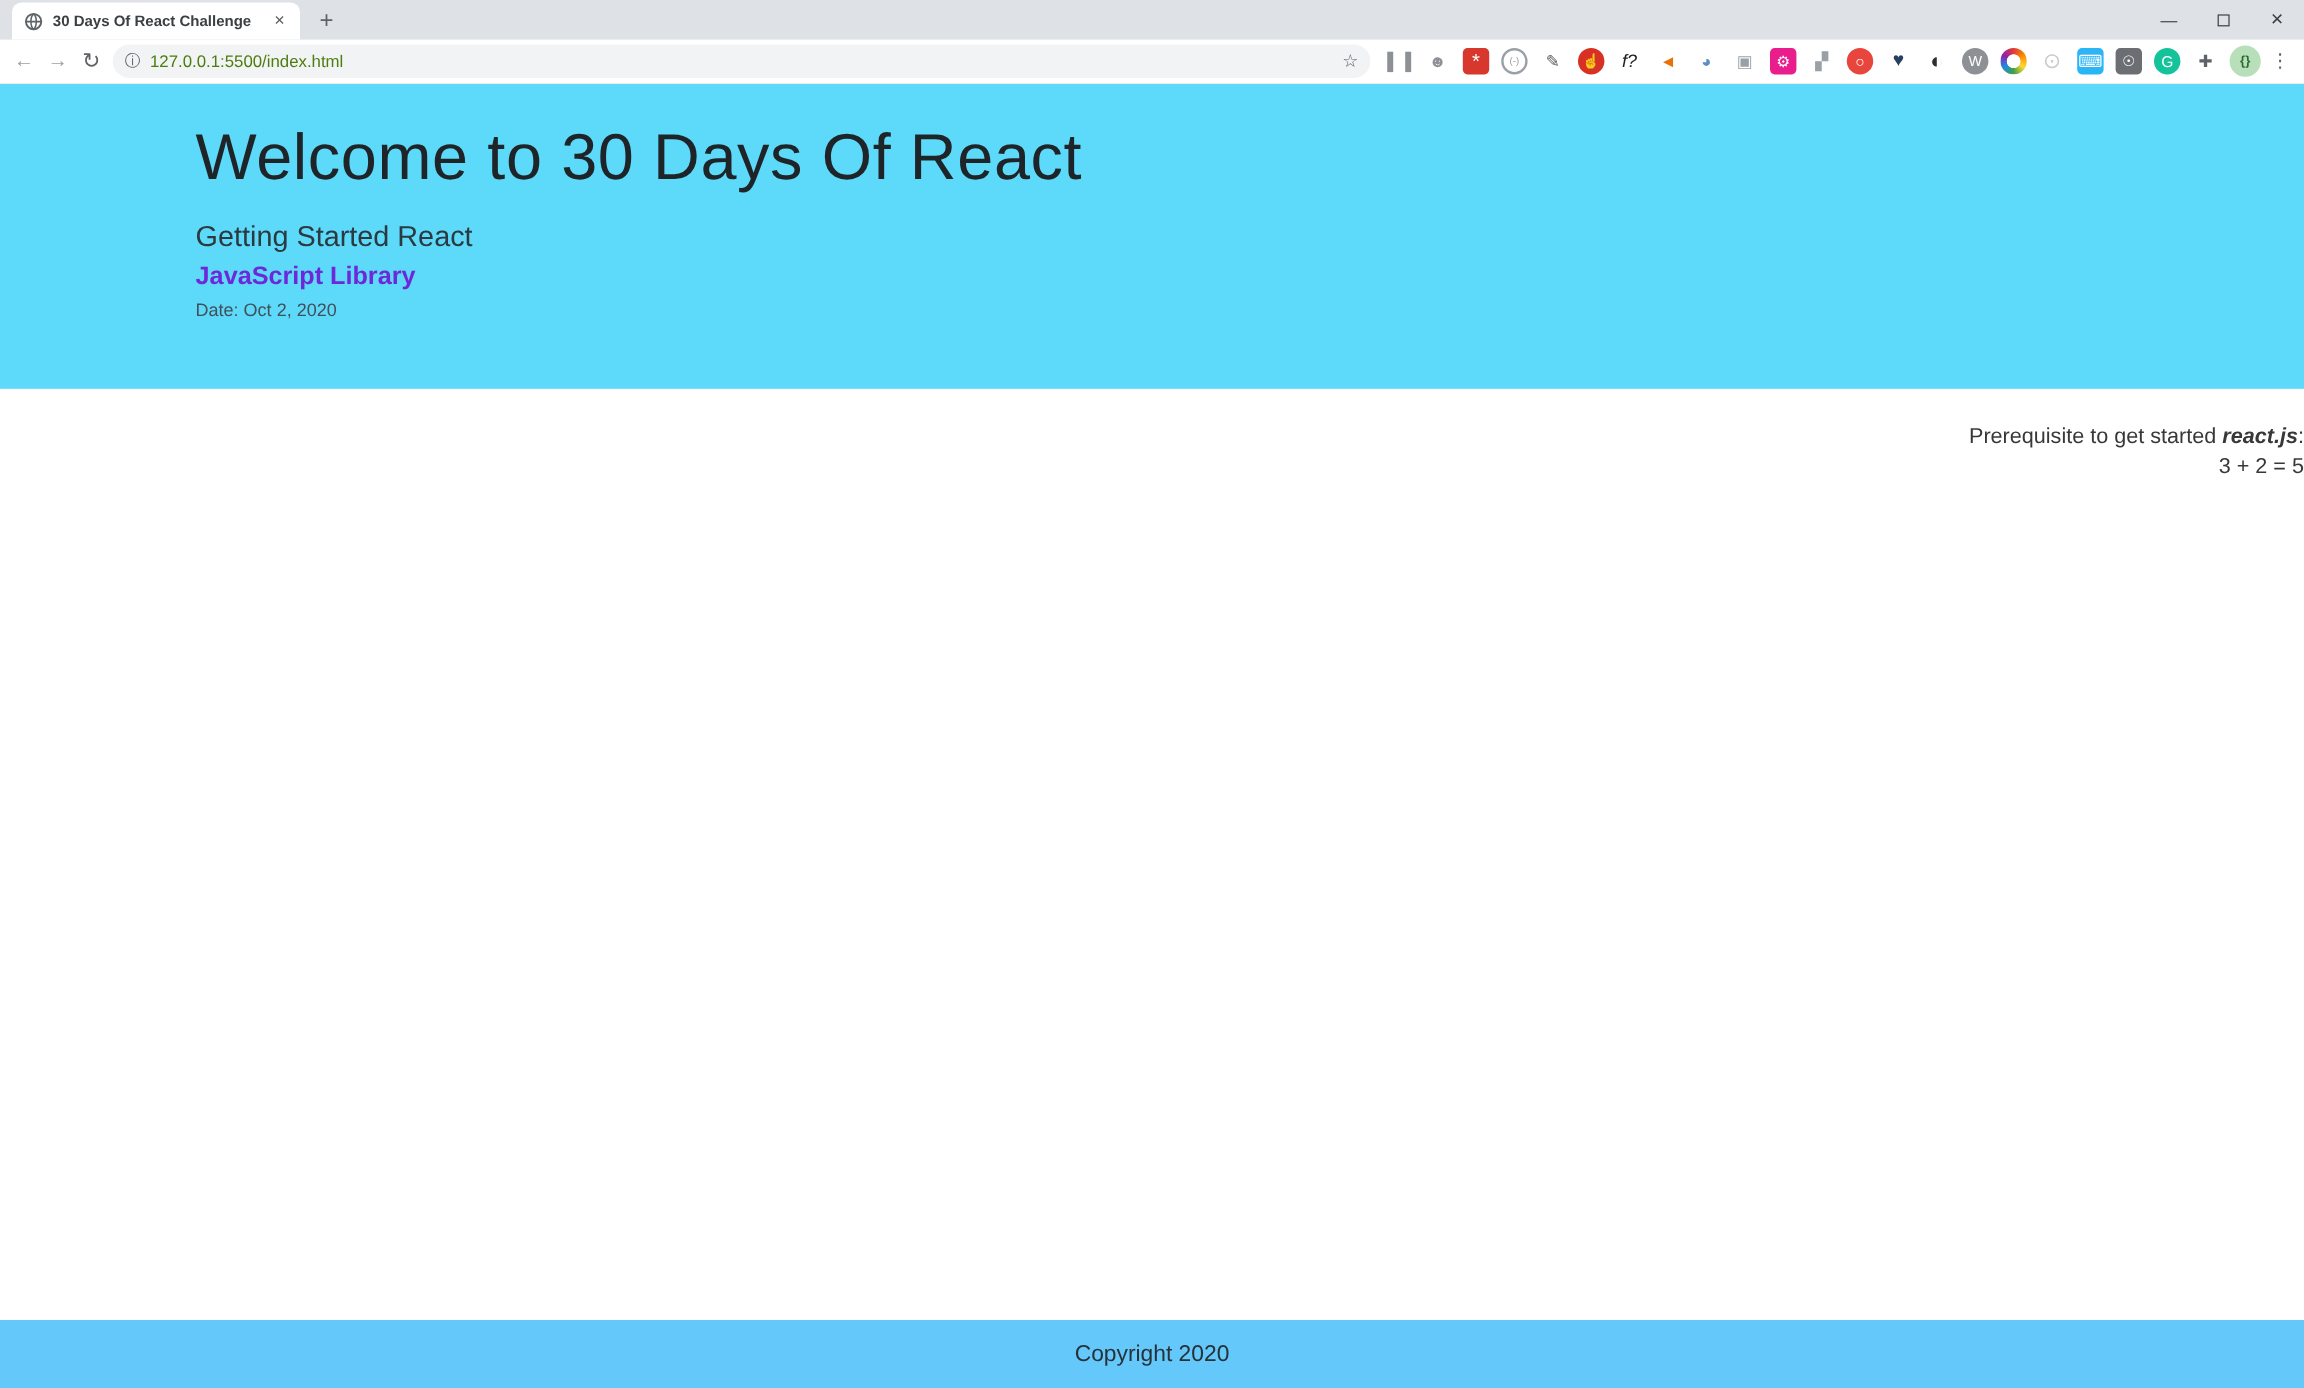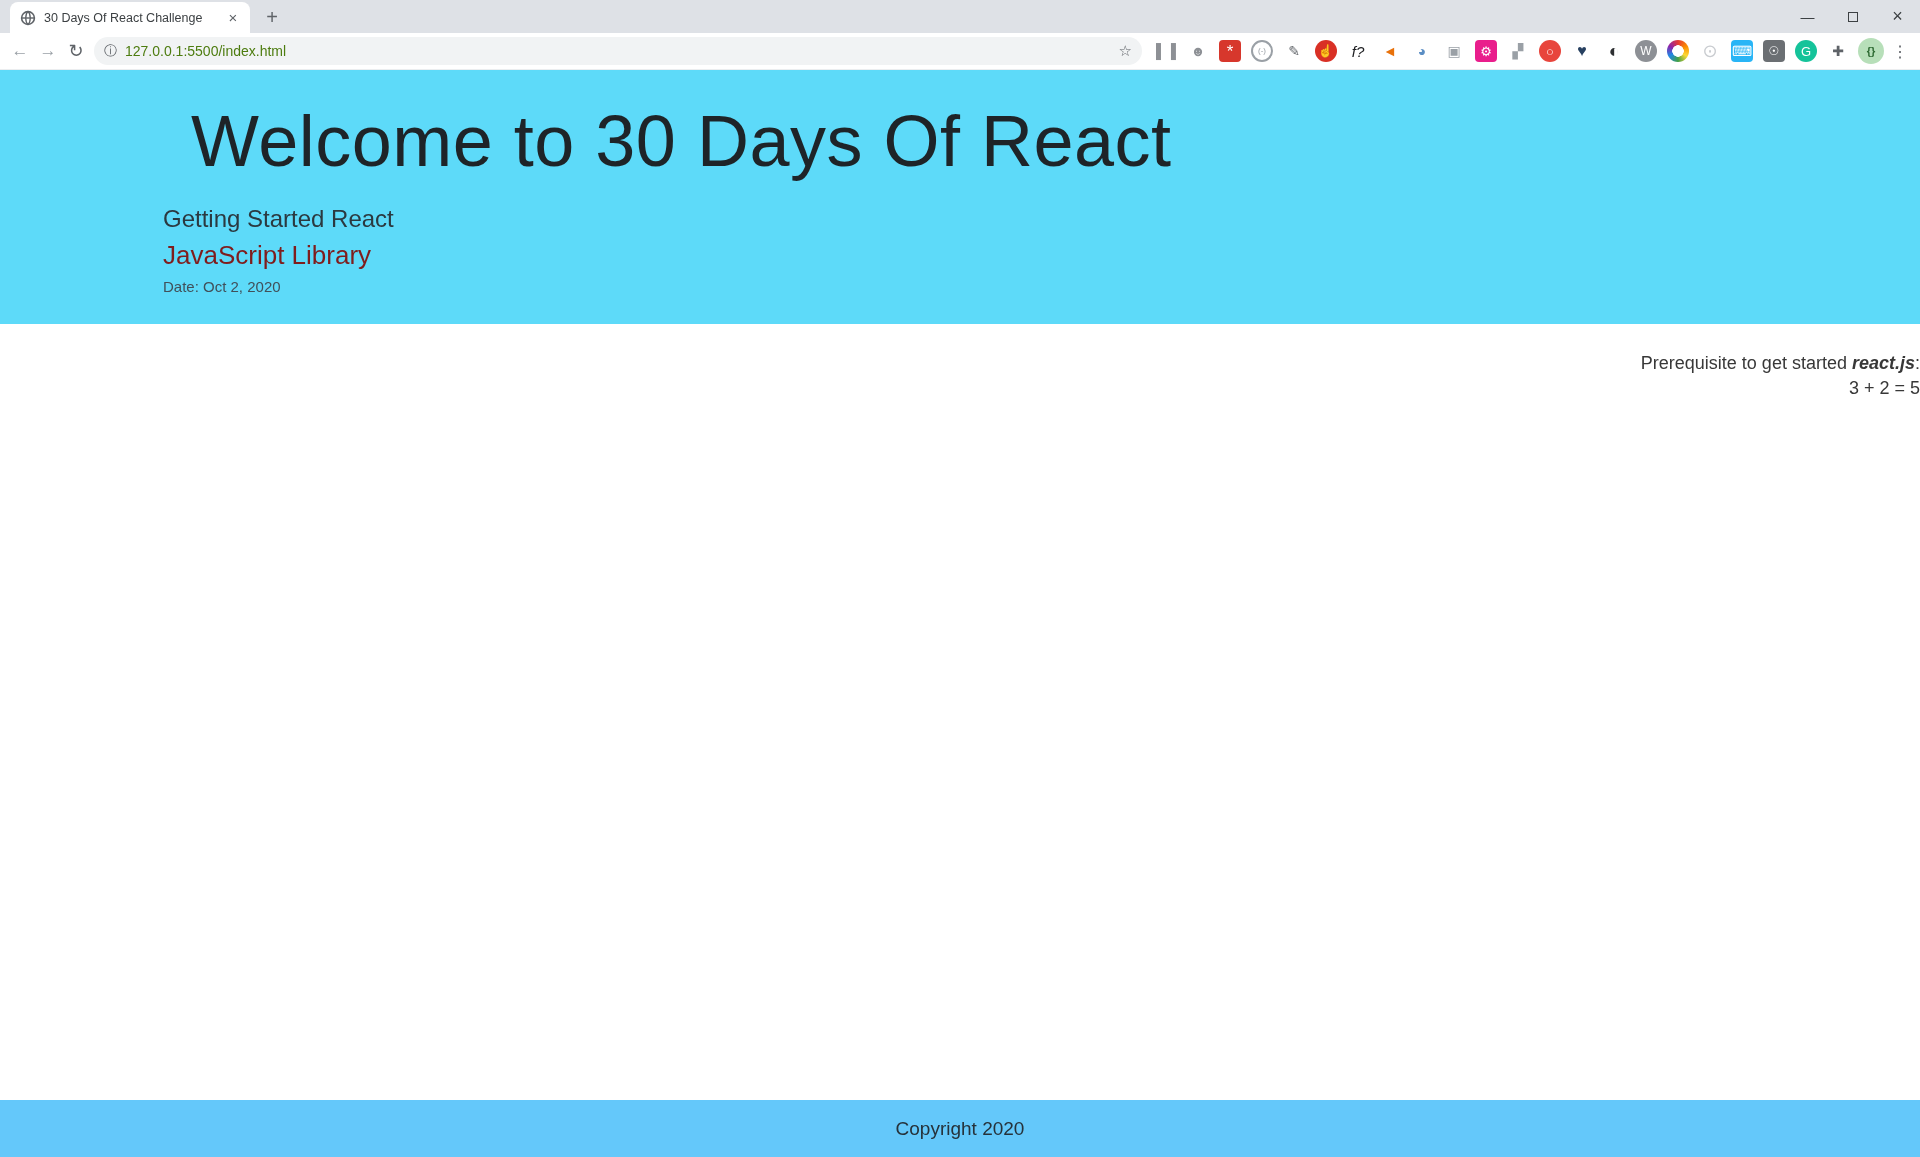--- a/index.html
+++ b/index.html
@@ -5,21 +5,21 @@
   * { box-sizing: border-box; margin: 0; padding: 0; }
   html,body { width:1920px; height:1157px; }
   body { font-family: "Liberation Sans", sans-serif; background:#fff; overflow:hidden; }
   .screen { width:1920px; height:1157px; position:relative; display:flex; flex-direction:column; }
 
   
   .tabstrip { height:33px; background:#dee1e6; display:flex; align-items:flex-end; position:relative; flex:none; }
   .tab { width:240px; height:31px; margin-left:10px; background:#ffffff; border-radius:8px 8px 0 0;
          display:flex; align-items:center; padding:0 8px 0 10px; }
   .favicon { width:16px; height:16px; flex:none; }
-  .tab-title { font-size:12.5px; color:#3c4043; margin-left:8px; flex:1; white-space:nowrap; overflow:hidden; }
+  .tab-title { font-size:12.5px; color:#3c4043; margin-left:8px; flex:1; white-space:nowrap; overflow:hidden;font-weight:bold; }
   .tab-close { width:18px; height:18px; border-radius:50%; display:flex; align-items:center; justify-content:center;
                color:#5f6368; font-size:15px; line-height:1; cursor:pointer; }
   .newtab { width:28px; height:28px; margin:0 0 2px 8px; display:flex; align-items:center; justify-content:center;
             color:#5f6368; font-size:20px; font-weight:400; border-radius:50%; cursor:pointer; }
   .win-controls { position:absolute; right:0; top:0; height:33px; display:flex; }
   .win-btn { width:45px; height:33px; display:flex; align-items:center; justify-content:center; color:#3c4043; font-size:14px; }
   .max-glyph { width:10px; height:10px; border:1.2px solid #3c4043; background:transparent; }
 
   
   .toolbar { height:37px; background:#ffffff; display:flex; align-items:center; padding:0 8px 0 6px; flex:none; border-bottom:1px solid #ebedef; }
@@ -35,23 +35,23 @@
             radial-gradient(circle, #ffffff 0 5.5px, rgba(255,255,255,0) 6px),
             conic-gradient(#e53935,#fb8c00,#fdd835,#43a047,#1e88e5,#8e24aa,#e53935);
           border-radius:50%; }
   .avatar { width:26px; height:26px; border-radius:50%; background:#b7dfb9; color:#2e6b33; font-size:11px; font-weight:bold;
             display:flex; align-items:center; justify-content:center; margin:0 4px; flex:none; }
   .kebab { width:24px; height:24px; display:flex; align-items:center; justify-content:center; color:#5f6368; font-size:16px; flex:none; }
 
   
   .page { flex:1; display:flex; flex-direction:column; background:#ffffff; }
   .site-header { height:254px; padding:30px 0 0 163px; flex:none; }
-  .site-header h1 { font-size:72px; font-weight:300; color:#1e2428; letter-spacing:0.5px; line-height:1.15;margin-left:28px; }
+  .site-header h1 { font-size:54px; font-weight:300; color:#1e2428; letter-spacing:0.5px; line-height:1.15; }
   .site-header h2 { font-size:24px; font-weight:500; color:#2b3940; margin-top:22px; }
-  .site-header h3 { font-size:26px; font-weight:400; color:#7f1d1d; margin-top:7px; }
+  .site-header h3 { font-size:21px; font-weight:700; color:#6d28d9; margin-top:7px; }
   .hdr-instructor { font-size:20px; color:#3a4950; margin-top:5px; }
   .hdr-date { font-size:15px; color:#41505a; margin-top:7px; }
 
   .site-main { flex:1; padding:27px 0 0 163px; color:#383838; font-size:18px;text-align:right; }
   .site-main p, .site-main ul { line-height:25px; margin:0; }
   .site-main ul { list-style:none; padding-left:15px; }
   .hl { font-weight:bold; font-style:italic; }
 
   .site-footer { height:57px; flex:none; display:flex; align-items:center; justify-content:center;
                  font-size:19px; color:#26323a; }

